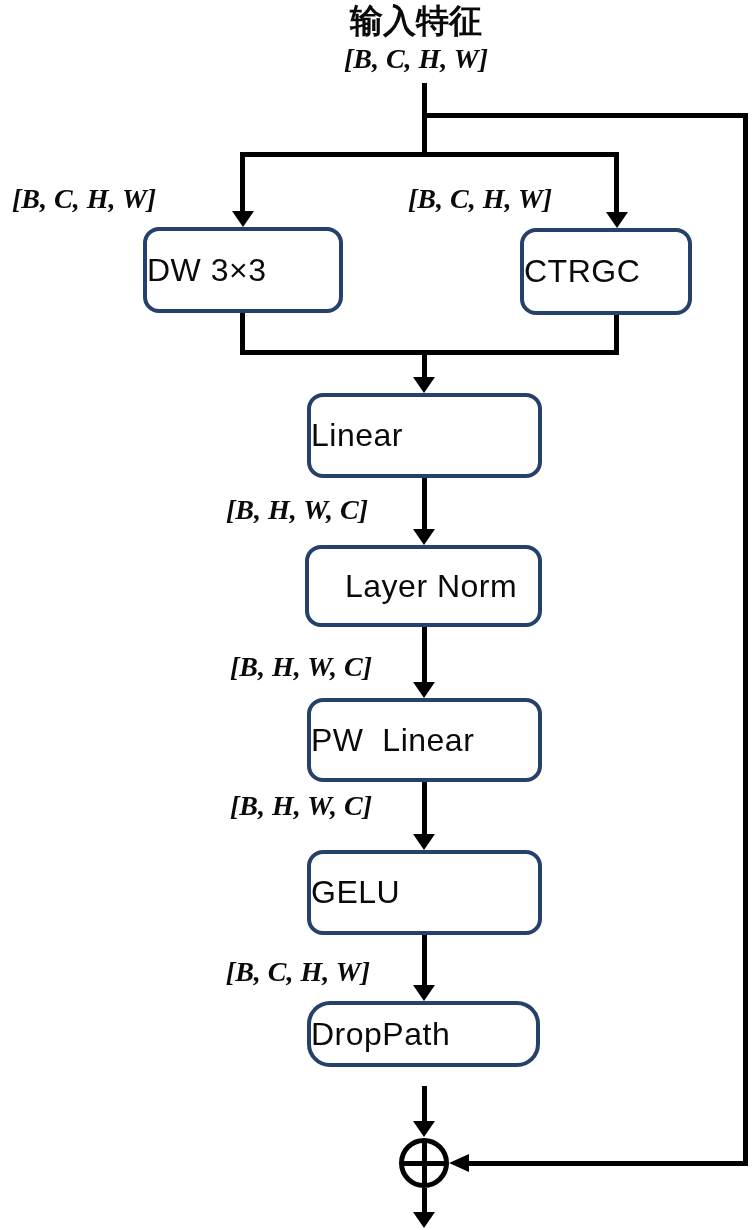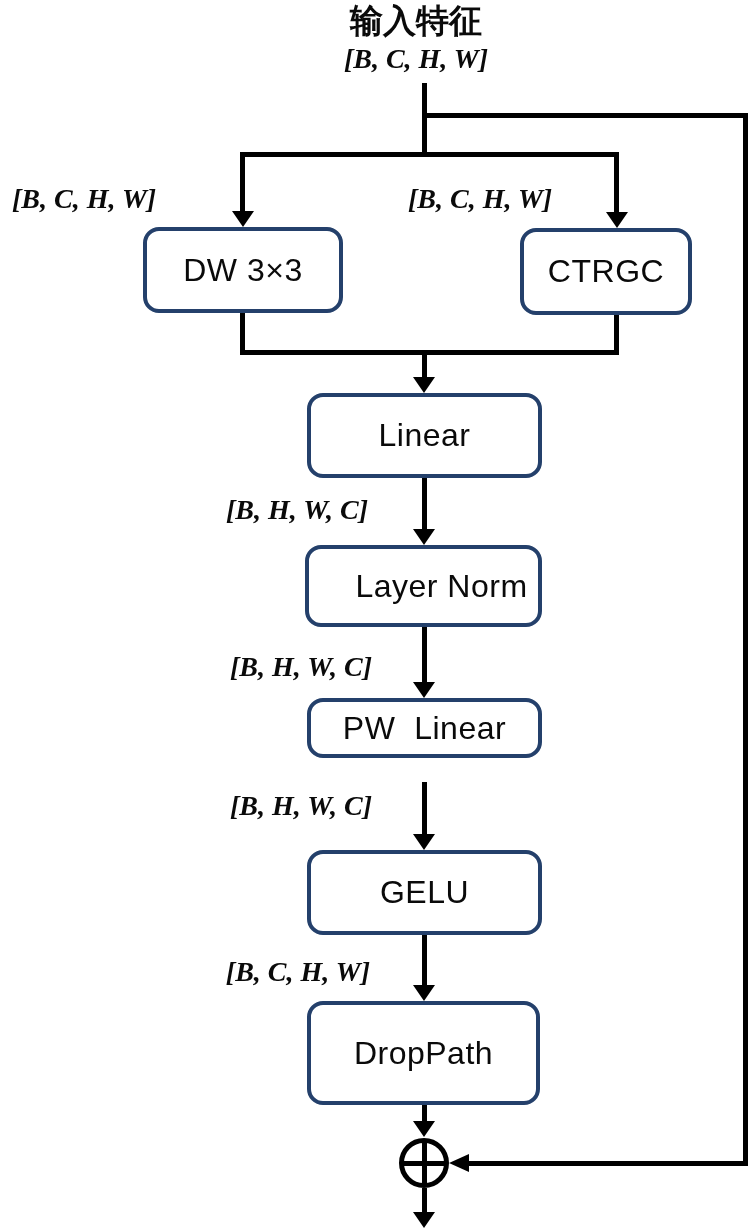--- a/index.html
+++ b/index.html
@@ -23,21 +23,21 @@
     border-top: 9px solid transparent;
     border-bottom: 9px solid transparent;
     border-right: 20px solid var(--line, #000);
   }
   .node {
     position: absolute;
     box-sizing: border-box;
     background: var(--box-fill, #fff);
     border: 4px solid var(--box-border, #223c64);
     border-radius: 16px;
-    display: flex; align-items: center; justify-content: center;
+    display: flex; align-items: center; justify-content: flex-start;
   }
   .node-label {
     font-family: "Liberation Sans", sans-serif;
     font-size: 32px;
     letter-spacing: 0.5px;
     color: var(--text, #0b0b0b);
     white-space: pre;
   }
   .shape-label {
     position: absolute;
@@ -139,23 +139,23 @@
   </div>
   <div class="node" style="left:520px; top:228px; width:172px; height:87px;">
     <span class="node-label">CTRGC</span>
   </div>
   <div class="node" style="left:307px; top:393px; width:235px; height:85px;">
     <span class="node-label">Linear</span>
   </div>
   <div class="node" style="left:305px; top:545px; width:237px; height:82px;padding-left:36px;">
     <span class="node-label">Layer Norm</span>
   </div>
-  <div class="node" style="left:307px; top:698px; width:235px; height:60px;">
+  <div class="node" style="left:307px; top:698px; width:235px; height:84px;">
     <span class="node-label">PW  Linear</span>
   </div>
   <div class="node" style="left:307px; top:850px; width:235px; height:85px;">
     <span class="node-label">GELU</span>
   </div>
-  <div class="node" style="left:307px; top:1001px; width:233px; height:104px;">
+  <div class="node" style="left:307px; top:1001px; width:233px; height:66px;border-radius:23px;">
     <span class="node-label">DropPath</span>
   </div>
 
 </div>
 
 </body></html>

